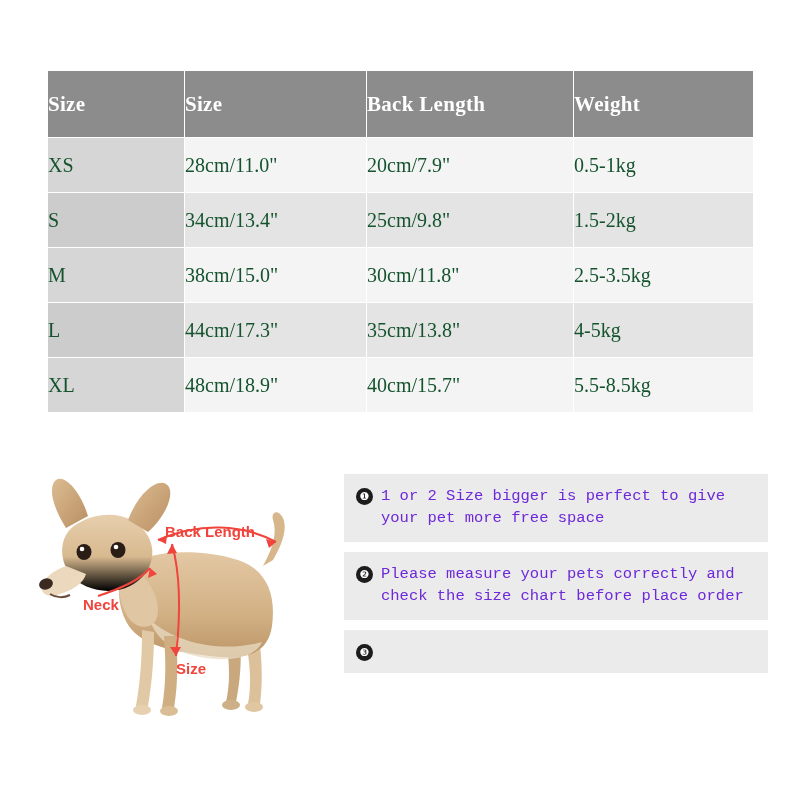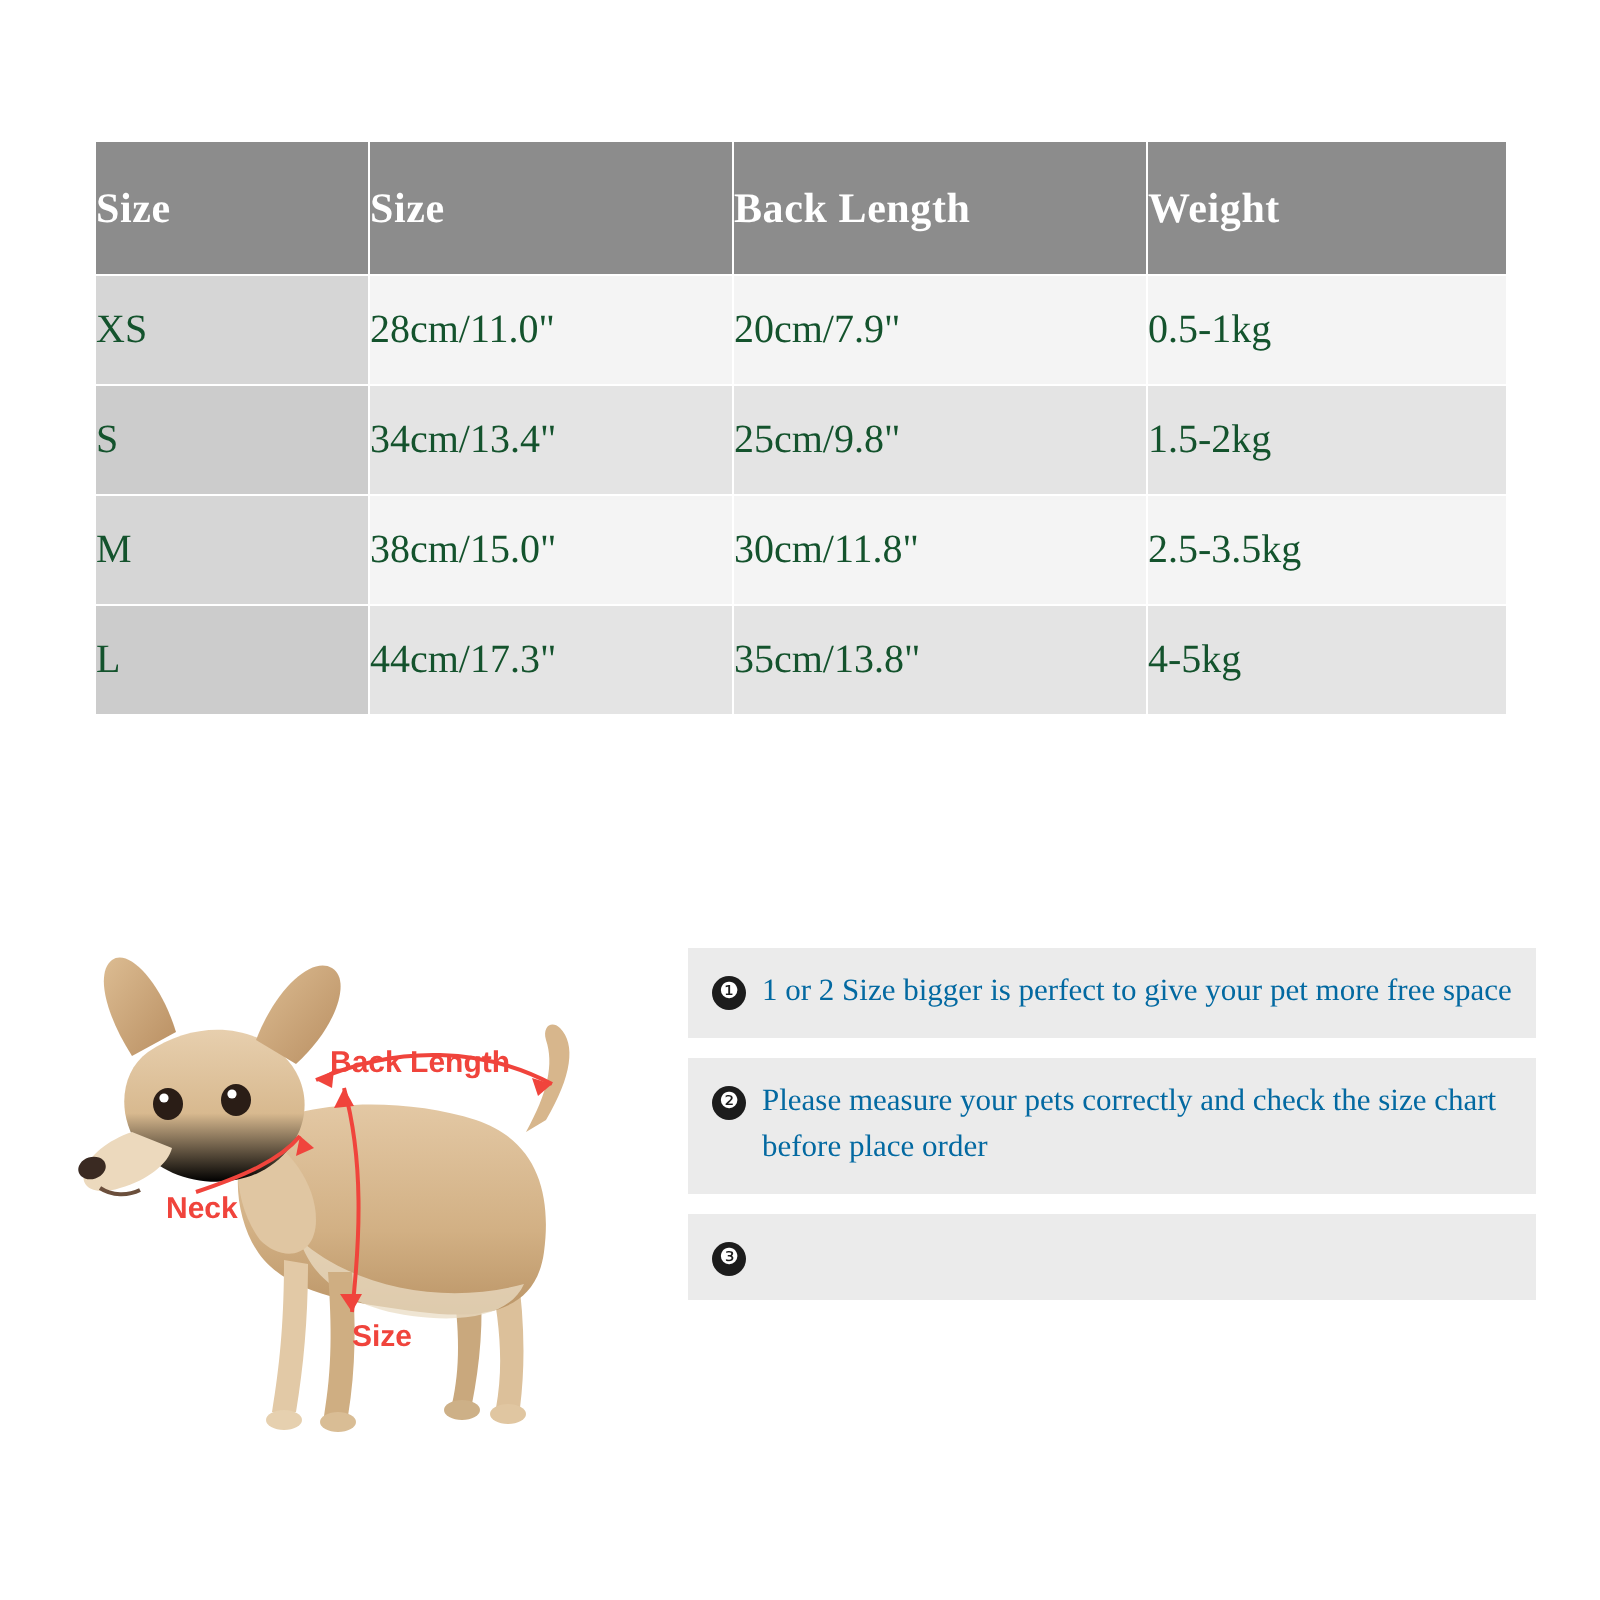--- a/index.html
+++ b/index.html
@@ -116,24 +116,24 @@
     background: #1c1c1c;
     color: #ffffff;
     font-family: "Liberation Sans", sans-serif;
     font-size: 11px;
     line-height: 17px;
     text-align: center;
     margin-right: 8px;
     margin-top: 3px;
   }
   .note-text {
-    font-family: Liberation Serif, serif;
+    font-family: Liberation Mono, monospace;
     font-size: 15.5px;
     line-height: 1.45;
-    color: #0369a1;
+    color: #6d28d9;
   }
 </style>
 </head>
 <body>
 
 <div class="chart-wrap">
   <table class="size-chart">
     <colgroup>
       <col class="col-size">
         <col class="col-bust">
@@ -165,20 +165,26 @@
         <td>M</td>
         <td>38cm/15.0"</td>
         <td>30cm/11.8"</td>
         <td>2.5-3.5kg</td>
       </tr>
       <tr class="even">
         <td>L</td>
         <td>44cm/17.3"</td>
         <td>35cm/13.8"</td>
         <td>4-5kg</td>
+      </tr>
+      <tr class="odd">
+        <td>XL</td>
+        <td>48cm/18.9"</td>
+        <td>40cm/15.7"</td>
+        <td>5.5-8.5kg</td>
       </tr>
     </tbody>
   </table>
 </div>
 
 <div class="lower">
 
   <div class="dog-area">
     <svg class="dog-svg" width="300" height="268" viewBox="0 0 300 268">
       <defs>

